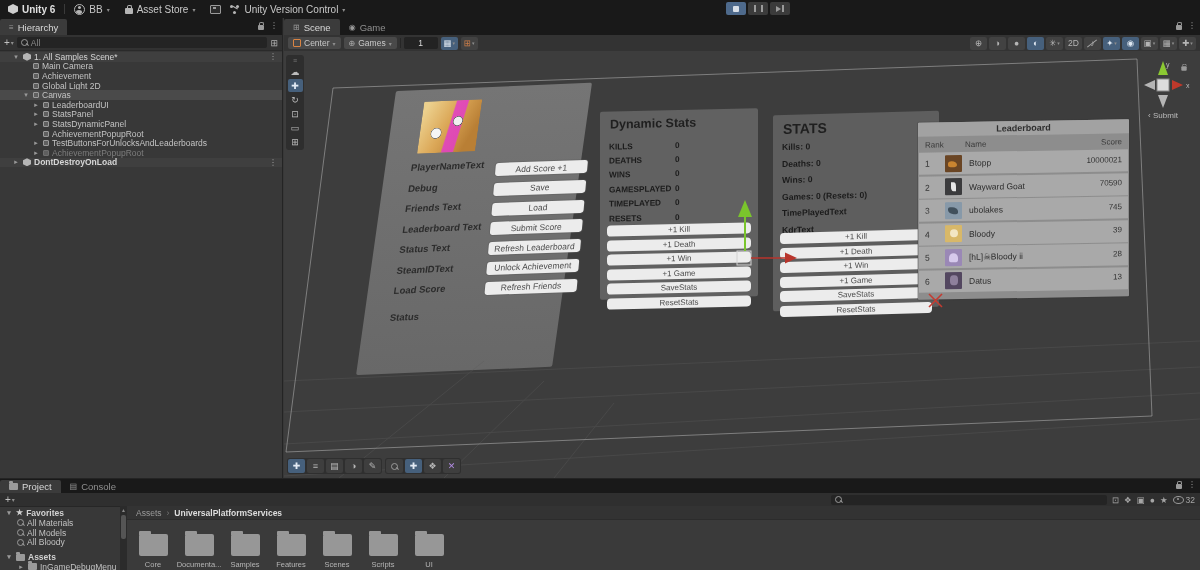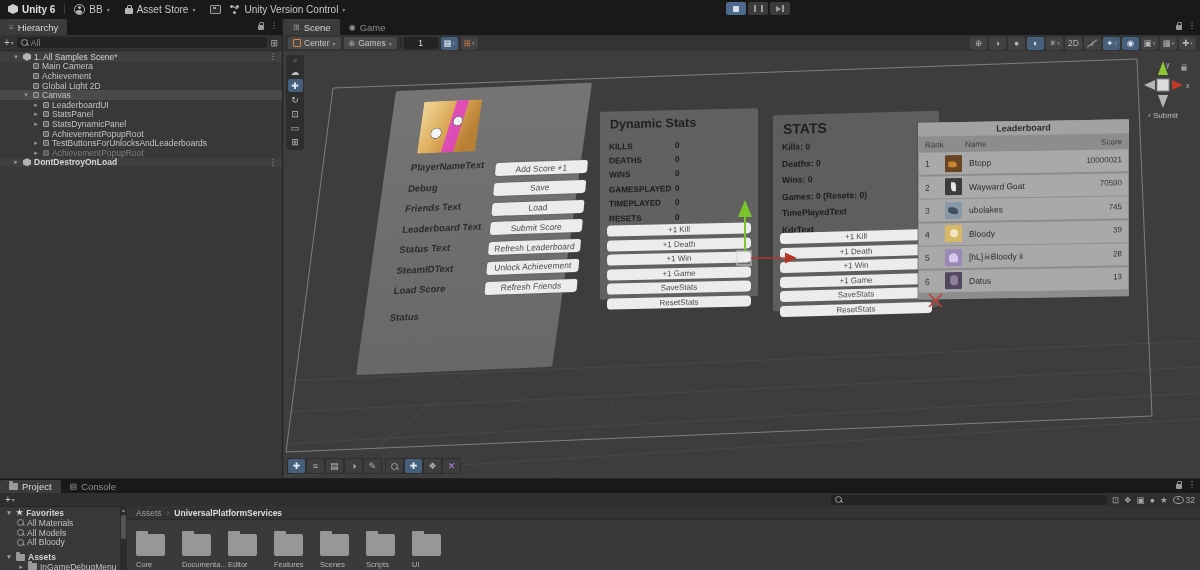--- a/index.html
+++ b/index.html
@@ -151,21 +151,21 @@
   .prow.ind{padding-left:17px}
   .prow.b{font-weight:bold;color:#d2d2d2}
   .star{color:#cfcfcf;font-size:8px}
   .pscroll{width:7px;background:#2b2b2b;position:relative}
   .pthumb{position:absolute;left:1px;right:1px;top:9px;height:24px;background:#555;border-radius:2px}
   .pup{position:absolute;left:1px;top:1px;color:#888;font-size:5px}
   .pmain{flex:1;background:#3a3a3a;position:relative}
   .crumbs{height:13px;background:#333;display:flex;align-items:center;gap:5px;padding:0 9px;font-size:8.5px;color:#9b9b9b;border-bottom:1px solid #2c2c2c}
   .crumb-cur{color:#dedede;font-weight:bold}
   .fgrid{position:absolute;left:9px;top:24px;display:flex;gap:12px}
-  .fcell{width:34px;display:flex;flex-direction:column;gap:4px}
+  .fcell{width:34px;display:flex;flex-direction:column;align-items:center;gap:4px}
   .bigfold{width:29px;height:22px;background:#979797;border-radius:2px;position:relative;margin-top:4px}
   .bigfold::before{content:"";position:absolute;top:-3px;left:0;width:12px;height:4px;background:#979797;border-radius:1px 1px 0 0}
   .fname{font-size:7.5px;color:#b5b5b5;white-space:nowrap}
 </style>
 </head>
 <body>
 
 <div class="root">
 
   <div class="menubar">
@@ -702,21 +702,21 @@
           <div class="fcell">
               <span class="bigfold"></span>
               <span class="fname">Core</span>
             </div>
           <div class="fcell">
               <span class="bigfold"></span>
               <span class="fname">Documenta...</span>
             </div>
           <div class="fcell">
               <span class="bigfold"></span>
-              <span class="fname">Editor</span>
+              <span class="fname">Samples</span>
             </div>
           <div class="fcell">
               <span class="bigfold"></span>
               <span class="fname">Features</span>
             </div>
           <div class="fcell">
               <span class="bigfold"></span>
               <span class="fname">Scenes</span>
             </div>
           <div class="fcell">

